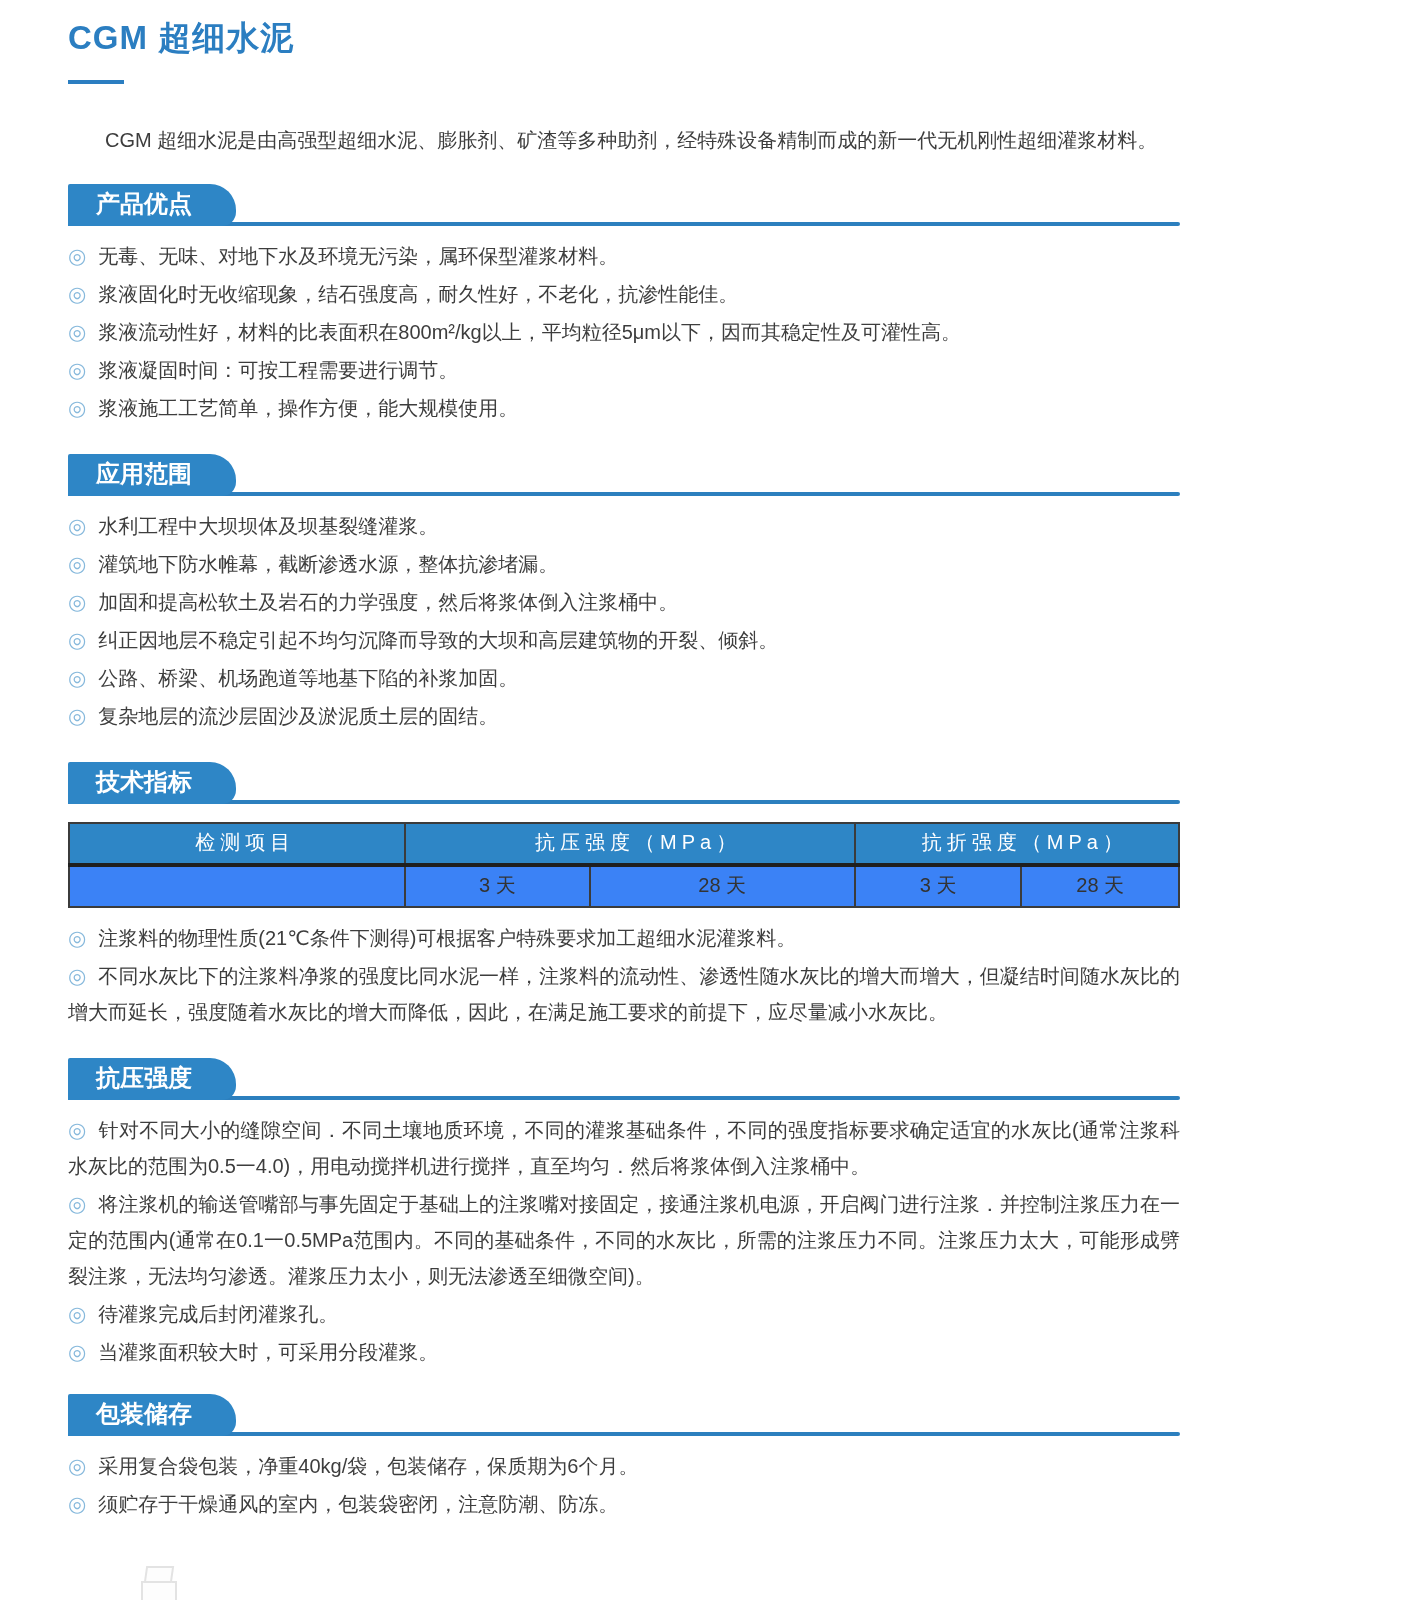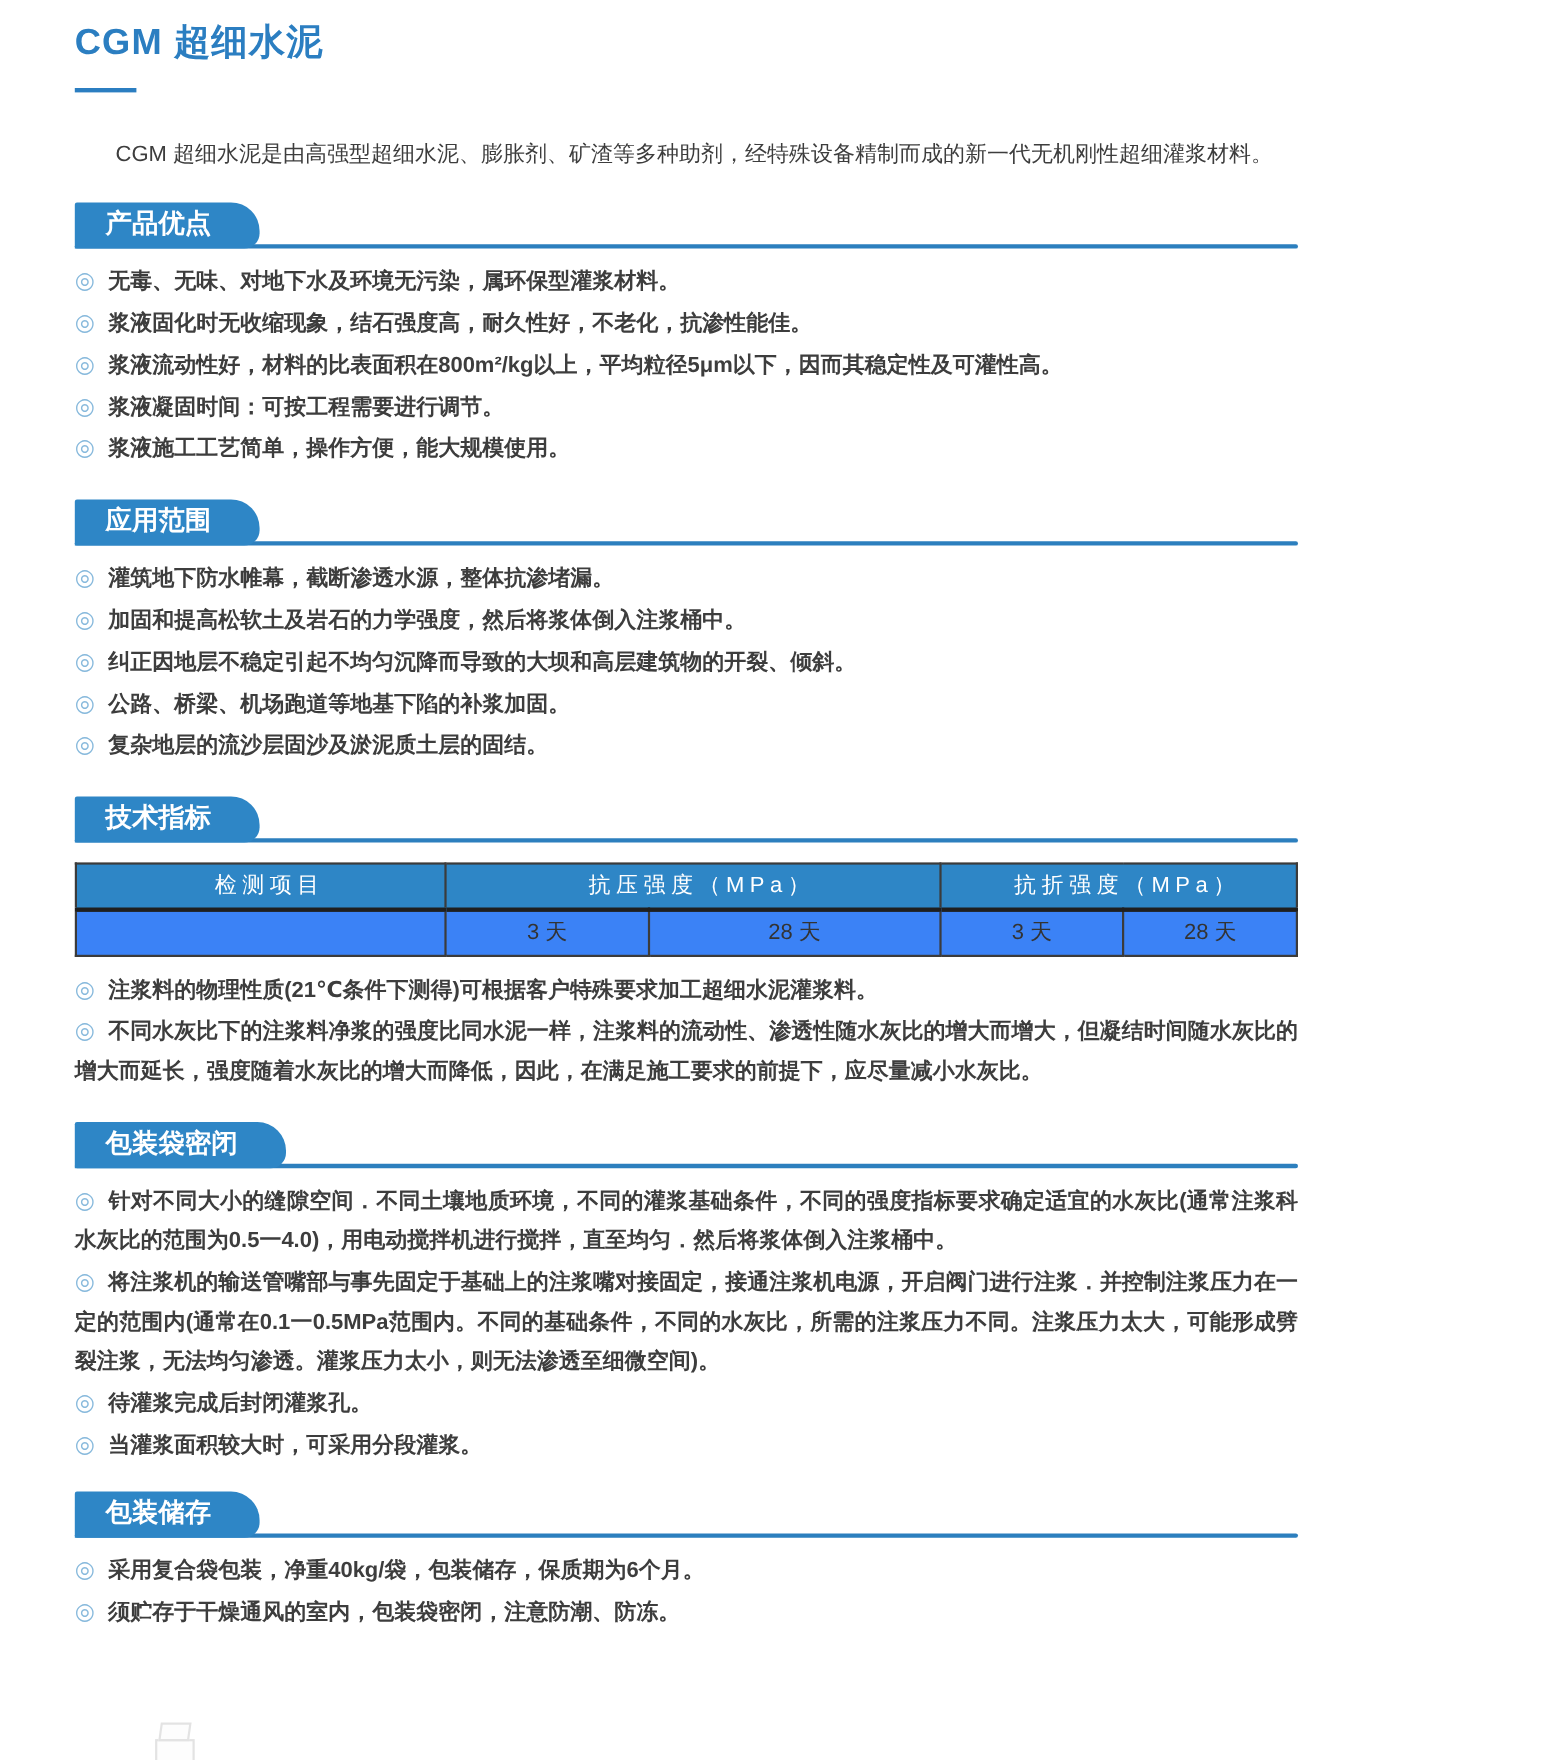--- a/index.html
+++ b/index.html
@@ -44,21 +44,20 @@
     white-space: nowrap;
     margin-top: 10px;
   }
 
   .items { margin: 12px 0 0; }
   .item {
     margin: 0 0 2px;
     font-size: 20px; line-height: 36px;
     color: #3d3d3d;
     text-align: justify;
-    font-weight: bold;
   }
   .bl { color: #87b9dc; margin-right: 12px; font-size: 21px; }
 
   .spec-table {
     width: 100%;
     border-collapse: collapse;
     table-layout: fixed;
     margin-top: 18px;
   }
   .spec-table col.c1 { width: 30.3%; }
@@ -108,20 +107,21 @@
       <p class="item"><span class="bl">◎</span><span>浆液流动性好，材料的比表面积在800m²/kg以上，平均粒径5μm以下，因而其稳定性及可灌性高。</span></p>
       <p class="item"><span class="bl">◎</span><span>浆液凝固时间：可按工程需要进行调节。</span></p>
       <p class="item"><span class="bl">◎</span><span>浆液施工工艺简单，操作方便，能大规模使用。</span></p>
     </div>
 
     <div class="section-head">
       <span class="head-line"></span>
       <span class="badge">应用范围</span>
     </div>
     <div class="items">
+      <p class="item"><span class="bl">◎</span><span>水利工程中大坝坝体及坝基裂缝灌浆。</span></p>
       <p class="item"><span class="bl">◎</span><span>灌筑地下防水帷幕，截断渗透水源，整体抗渗堵漏。</span></p>
       <p class="item"><span class="bl">◎</span><span>加固和提高松软土及岩石的力学强度，然后将浆体倒入注浆桶中。</span></p>
       <p class="item"><span class="bl">◎</span><span>纠正因地层不稳定引起不均匀沉降而导致的大坝和高层建筑物的开裂、倾斜。</span></p>
       <p class="item"><span class="bl">◎</span><span>公路、桥梁、机场跑道等地基下陷的补浆加固。</span></p>
       <p class="item"><span class="bl">◎</span><span>复杂地层的流沙层固沙及淤泥质土层的固结。</span></p>
     </div>
 
     <div class="section-head">
       <span class="head-line"></span>
       <span class="badge">技术指标</span>
@@ -151,21 +151,21 @@
       </tbody>
     </table>
 
     <div class="items notes">
       <p class="item"><span class="bl">◎</span><span>注浆料的物理性质(21℃条件下测得)可根据客户特殊要求加工超细水泥灌浆料。</span></p>
       <p class="item"><span class="bl">◎</span><span>不同水灰比下的注浆料净浆的强度比同水泥一样，注浆料的流动性、渗透性随水灰比的增大而增大，但凝结时间随水灰比的增大而延长，强度随着水灰比的增大而降低，因此，在满足施工要求的前提下，应尽量减小水灰比。</span></p>
     </div>
 
     <div class="section-head">
       <span class="head-line"></span>
-      <span class="badge">包装袋密闭</span>
+      <span class="badge">抗压强度</span>
     </div>
     <div class="items">
       <p class="item"><span class="bl">◎</span><span>针对不同大小的缝隙空间．不同土壤地质环境，不同的灌浆基础条件，不同的强度指标要求确定适宜的水灰比(通常注浆科水灰比的范围为0.5一4.0)，用电动搅拌机进行搅拌，直至均匀．然后将浆体倒入注浆桶中。</span></p>
       <p class="item"><span class="bl">◎</span><span>将注浆机的输送管嘴部与事先固定于基础上的注浆嘴对接固定，接通注浆机电源，开启阀门进行注浆．并控制注浆压力在一定的范围内(通常在0.1一0.5MPa范围内。不同的基础条件，不同的水灰比，所需的注浆压力不同。注浆压力太大，可能形成劈裂注浆，无法均匀渗透。灌浆压力太小，则无法渗透至细微空间)。</span></p>
       <p class="item"><span class="bl">◎</span><span>待灌浆完成后封闭灌浆孔。</span></p>
       <p class="item"><span class="bl">◎</span><span>当灌浆面积较大时，可采用分段灌浆。</span></p>
     </div>
 
     <div class="section-head tight">
       <span class="head-line"></span>

